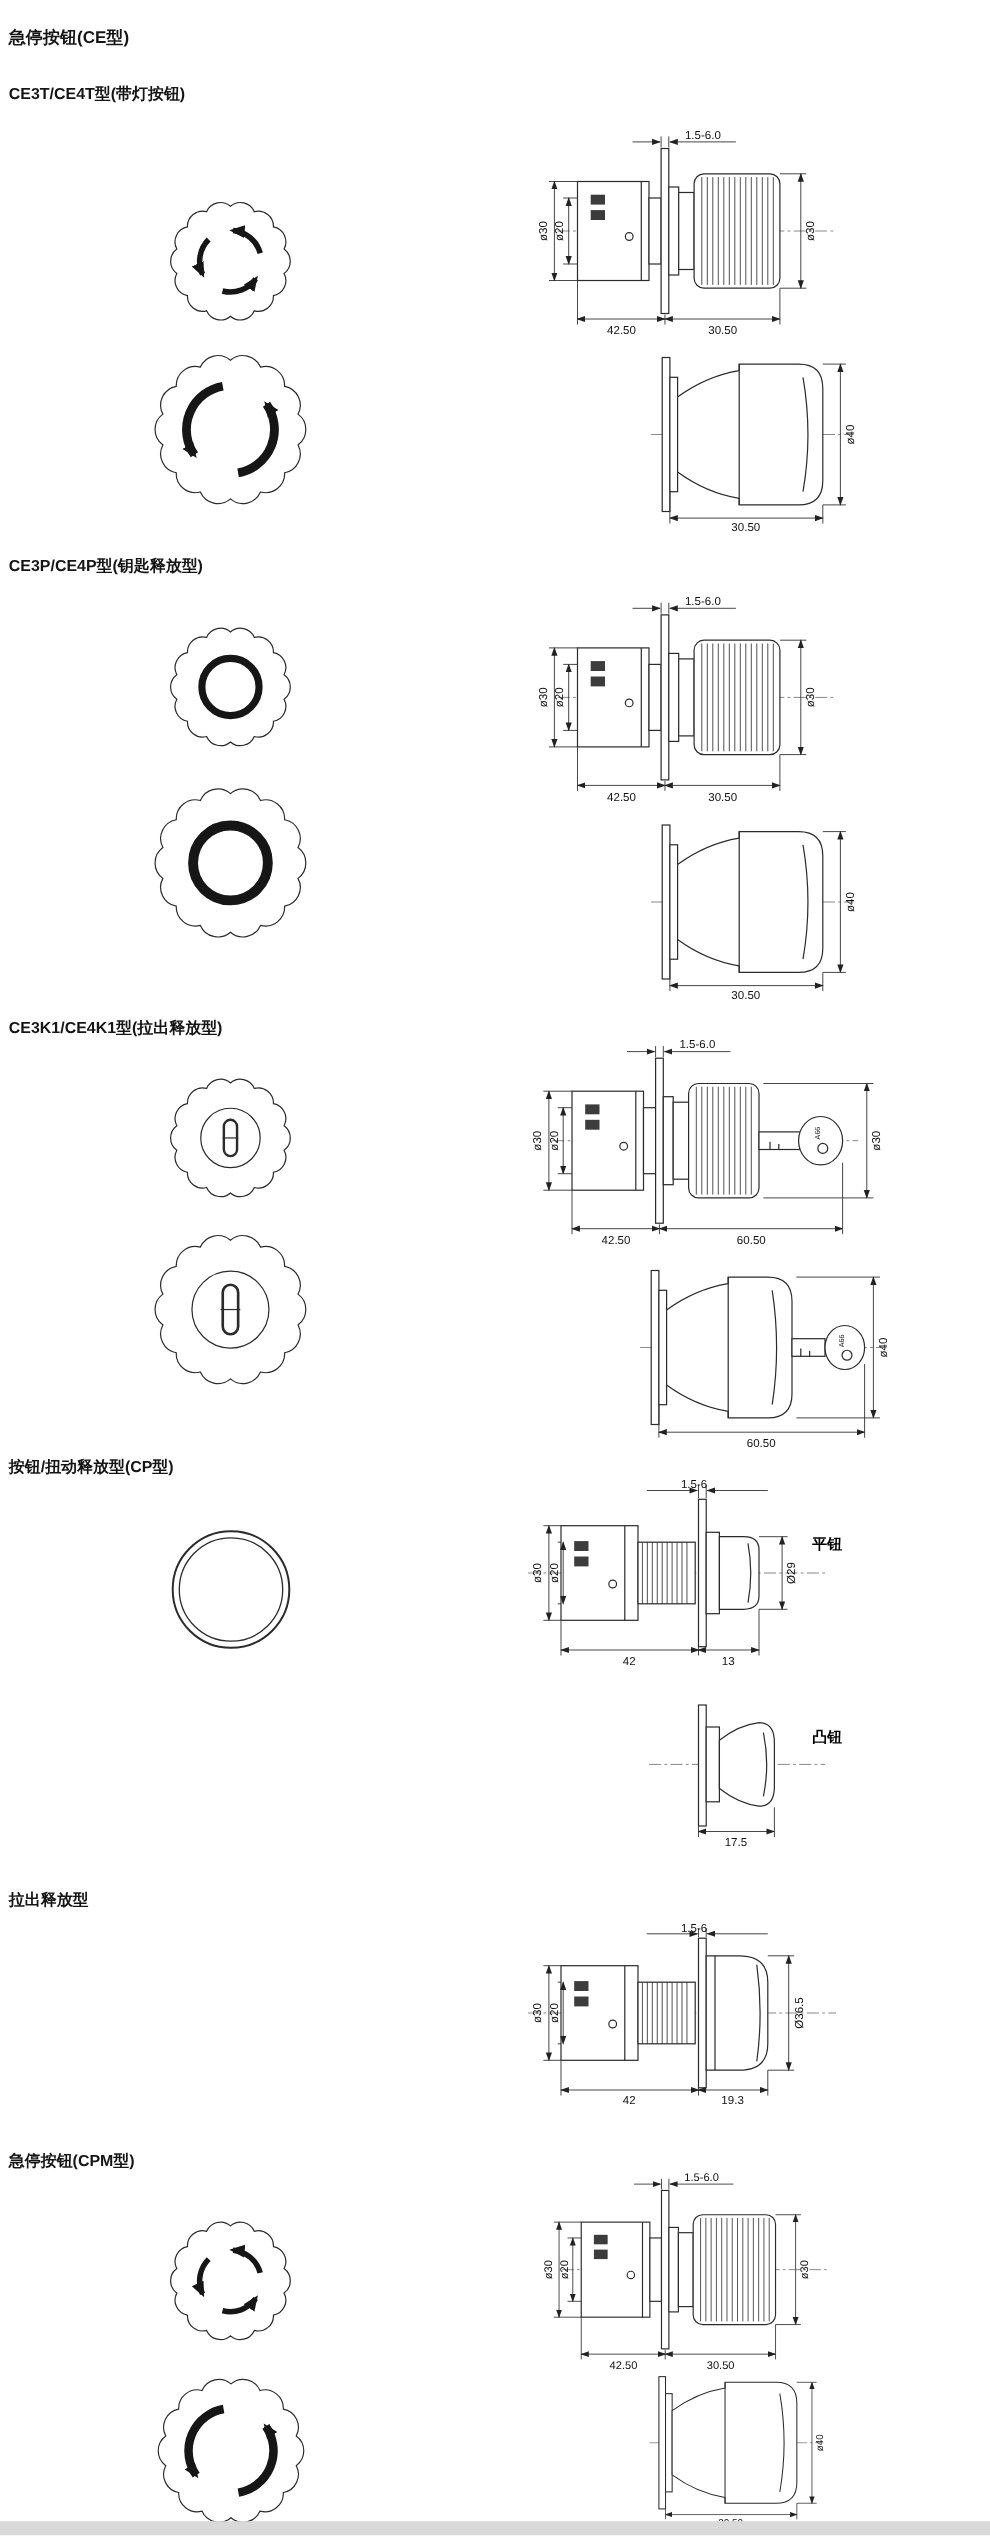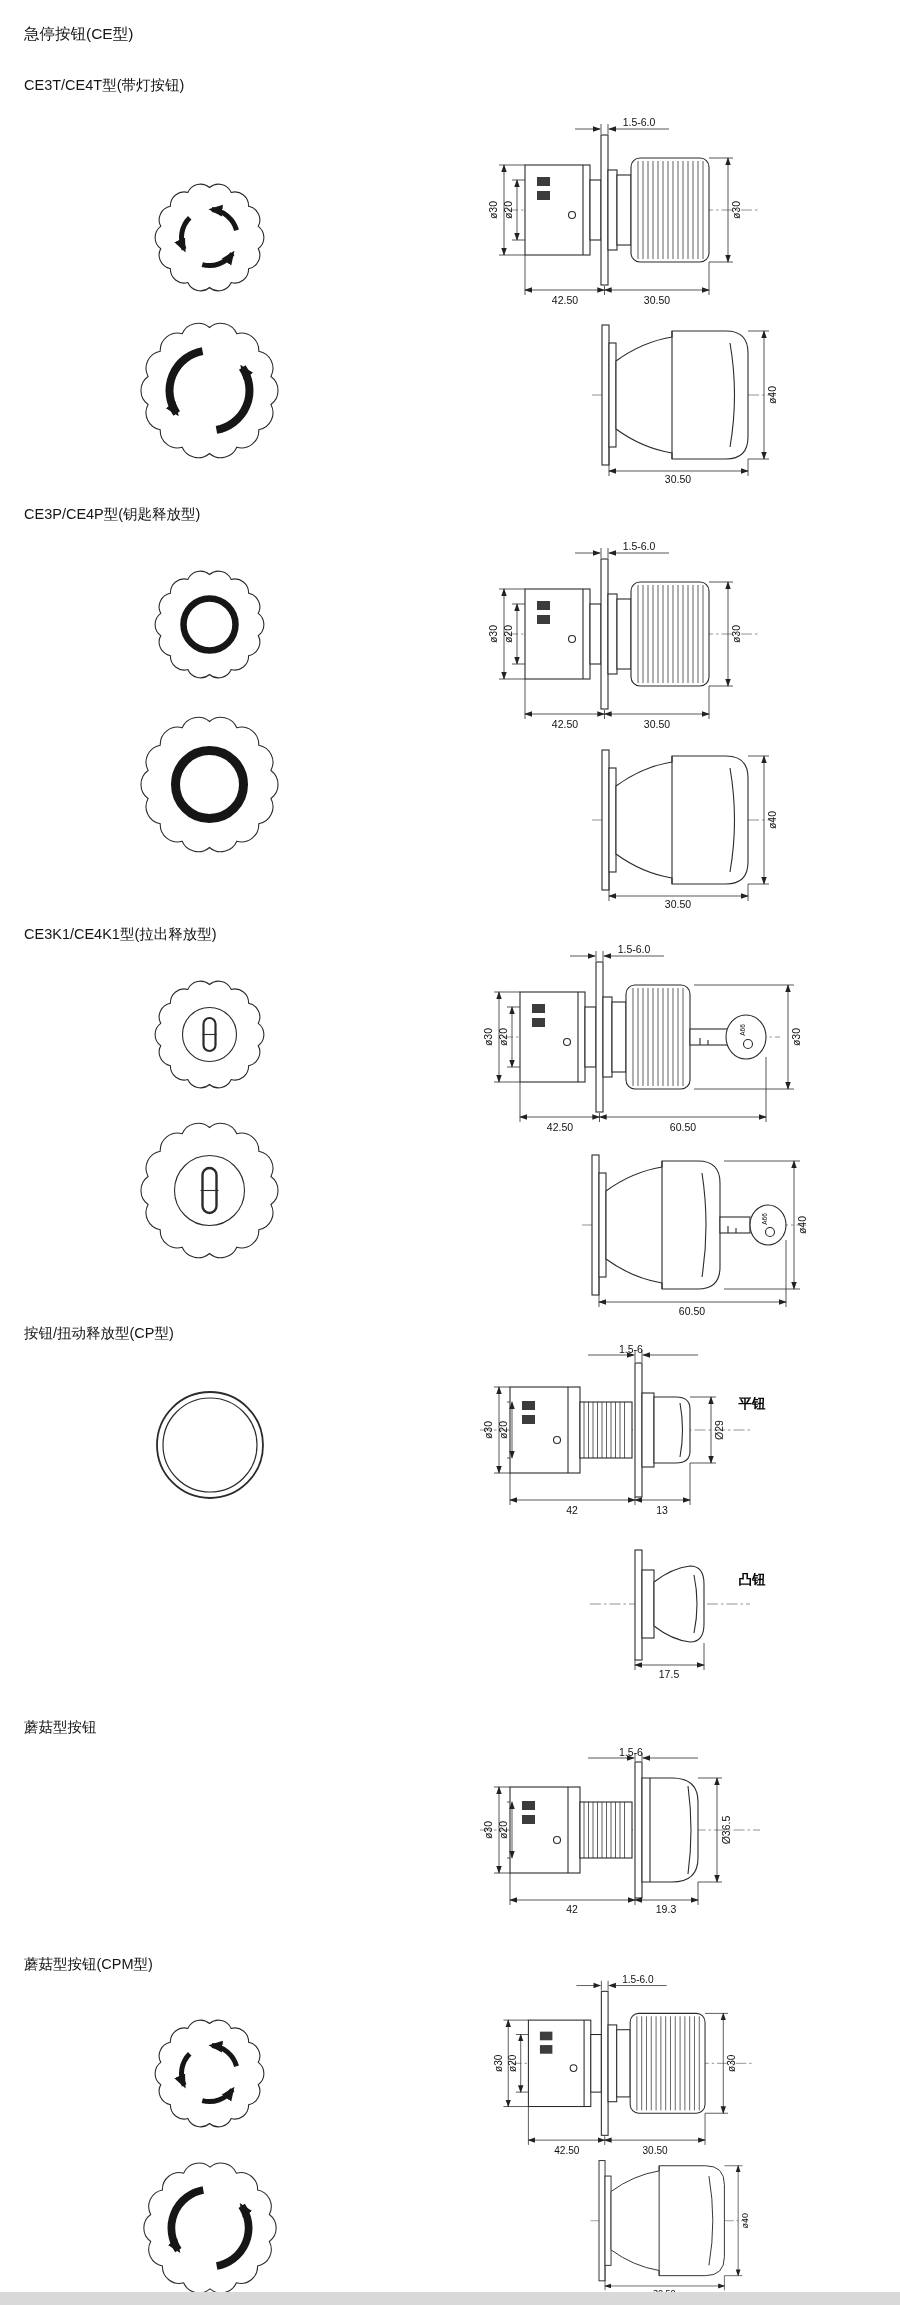--- a/index.html
+++ b/index.html
@@ -1,18 +1,18 @@
 <!DOCTYPE html>
 <html><head>
 <meta charset="utf-8">
 <style>
   *{margin:0;padding:0;box-sizing:border-box}
   html,body{background:#fff}
   body{width:900px;height:2305px;position:relative;font-family:"Liberation Sans","DejaVu Sans",sans-serif}
-  .heading{position:absolute;left:24px;font-weight:normal;font-size:14.5px;color:#151515;white-space:nowrap}
+  .heading{position:absolute;left:8px;font-weight:bold;font-size:14.5px;color:#151515;white-space:nowrap}
   .page-title{font-size:15.5px}
   svg.drawing{position:absolute;overflow:visible}
   .drawing line,.drawing path,.drawing rect,.drawing circle,.drawing ellipse{stroke:#2b2b2b;stroke-width:1.1;fill:none}
   .drawing .white{fill:#fff}
   .drawing .fill{fill:#3c3c3c;stroke:none}
   .drawing .thin{stroke-width:0.75}
   .drawing .cl{stroke:#777;stroke-width:0.8;stroke-dasharray:11 3 2.5 3}
   .dim line{stroke:#3a3a3a;stroke-width:0.85}
   .dim text{font-size:10.5px;fill:#111;text-anchor:middle;stroke:none}
   .keytext{font-size:6.5px;fill:#111;text-anchor:middle;stroke:none}
@@ -423,21 +423,21 @@
   </g>
   <g class="dim">
     <line x1="185" y1="118" x2="185" y2="128"></line>
     <line x1="254" y1="101" x2="254" y2="128"></line>
     <line x1="185" y1="123" x2="254" y2="123" marker-start="url(#arr)" marker-end="url(#arr)"></line>
     <text x="219" y="136">17.5</text>
   </g>
   <text class="cjk" x="302" y="42">凸钮</text>
 </svg>
 
-<div class="heading" style="top:1718px">蘑菇型按钮</div>
+<div class="heading" style="top:1718px">拉出释放型</div>
 
 <svg class="drawing" style="left:450px;top:1750px" width="340" height="165" viewBox="0 0 340 165">
   <line class="cl" x1="30" y1="80" x2="310" y2="80"></line>
   <g>
     <rect class="white" x="60" y="37" width="70" height="86"></rect>
     <line x1="118" y1="37" x2="118" y2="123"></line>
     <rect class="fill" x="72" y="51" width="13" height="9"></rect>
     <rect class="fill" x="72" y="65" width="13" height="9"></rect>
     <circle cx="107" cy="90" r="3.5"></circle>
   </g>
@@ -484,21 +484,21 @@
     <line x1="60" y1="150" x2="185" y2="150" marker-start="url(#arr)" marker-end="url(#arr)"></line>
     <text x="122" y="163">42</text>
   </g>
   <g class="dim">
     <line x1="248" y1="132" x2="248" y2="155"></line>
     <line x1="185" y1="150" x2="248" y2="150" marker-start="url(#arr)" marker-end="url(#arr)"></line>
     <text x="216" y="163">19.3</text>
   </g>
 </svg>
 
-<div class="heading" style="top:1955px">蘑菇型按钮(CPM型)</div>
+<div class="heading" style="top:1955px">急停按钮(CPM型)</div>
 
 <svg class="drawing" style="left:152px;top:2016px" width="115" height="115" viewBox="0 0 115 115">
   <path d="M 57.50 7.50 A 13.80 13.80 0 0 1 79.19 12.45 A 13.80 13.80 0 0 1 96.59 26.33 A 13.80 13.80 0 0 1 106.25 46.37 A 13.80 13.80 0 0 1 106.25 68.63 A 13.80 13.80 0 0 1 96.59 88.67 A 13.80 13.80 0 0 1 79.19 102.55 A 13.80 13.80 0 0 1 57.50 107.50 A 13.80 13.80 0 0 1 35.81 102.55 A 13.80 13.80 0 0 1 18.41 88.67 A 13.80 13.80 0 0 1 8.75 68.63 A 13.80 13.80 0 0 1 8.75 46.37 A 13.80 13.80 0 0 1 18.41 26.33 A 13.80 13.80 0 0 1 35.81 12.45 A 13.80 13.80 0 0 1 57.50 7.50 Z"></path>
   <path class="rot" marker-end="url(#arrB)" d="M 84.55 50.25 A 28 28 0 0 0 59.94 29.61"></path>
   <path class="rot" marker-end="url(#arrB)" d="M 50.25 84.55 A 28 28 0 0 0 80.44 73.56"></path>
   <path class="rot" marker-end="url(#arrB)" d="M 37.70 37.70 A 28 28 0 0 0 32.12 69.33"></path>
 </svg>
 
 <svg class="drawing" style="left:140px;top:2158px" width="140" height="140" viewBox="0 0 145 145">
   <path d="M 72.50 9.50 A 17.38 17.38 0 0 1 99.83 15.74 A 17.38 17.38 0 0 1 121.76 33.22 A 17.38 17.38 0 0 1 133.92 58.48 A 17.38 17.38 0 0 1 133.92 86.52 A 17.38 17.38 0 0 1 121.76 111.78 A 17.38 17.38 0 0 1 99.83 129.26 A 17.38 17.38 0 0 1 72.50 135.50 A 17.38 17.38 0 0 1 45.17 129.26 A 17.38 17.38 0 0 1 23.24 111.78 A 17.38 17.38 0 0 1 11.08 86.52 A 17.38 17.38 0 0 1 11.08 58.48 A 17.38 17.38 0 0 1 23.24 33.22 A 17.38 17.38 0 0 1 45.17 15.74 A 17.38 17.38 0 0 1 72.50 9.50 Z"></path>

